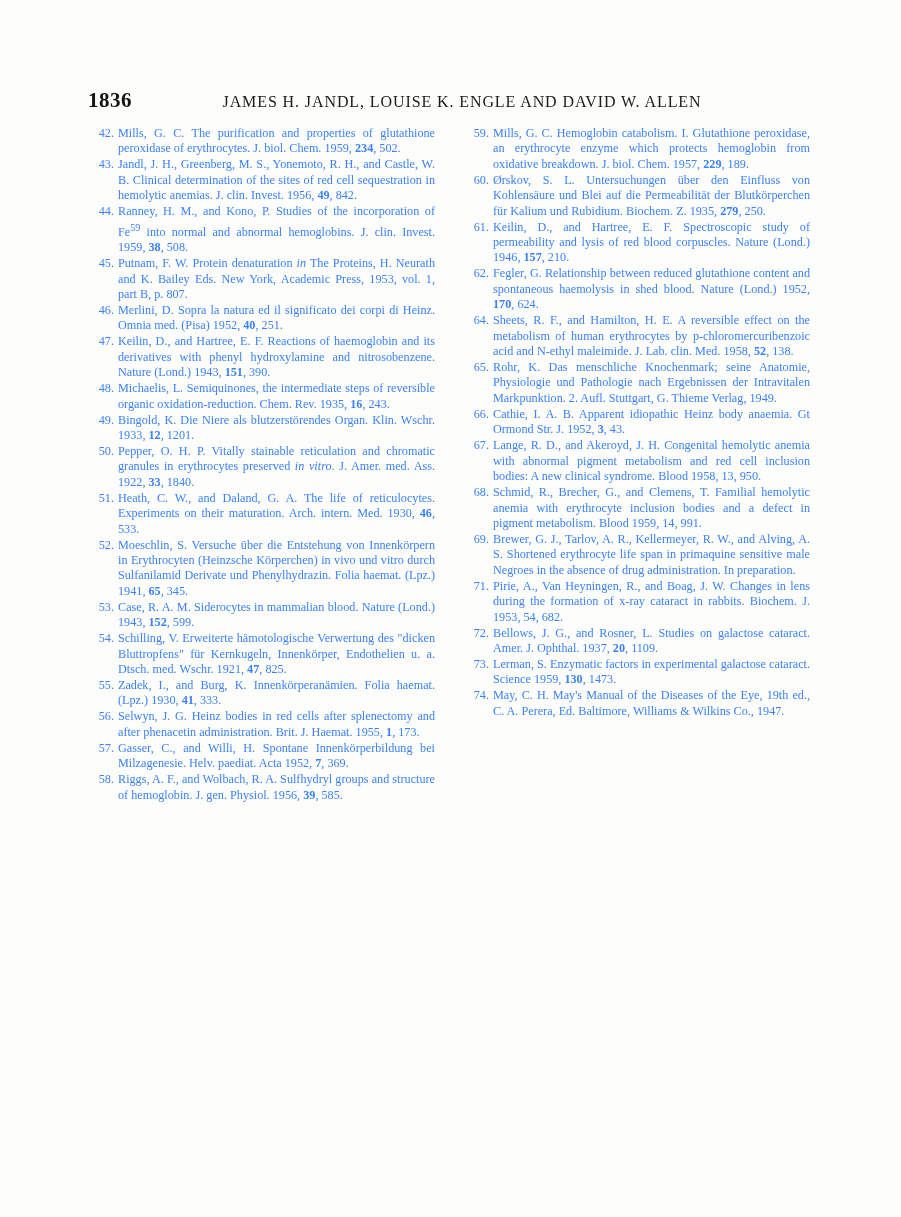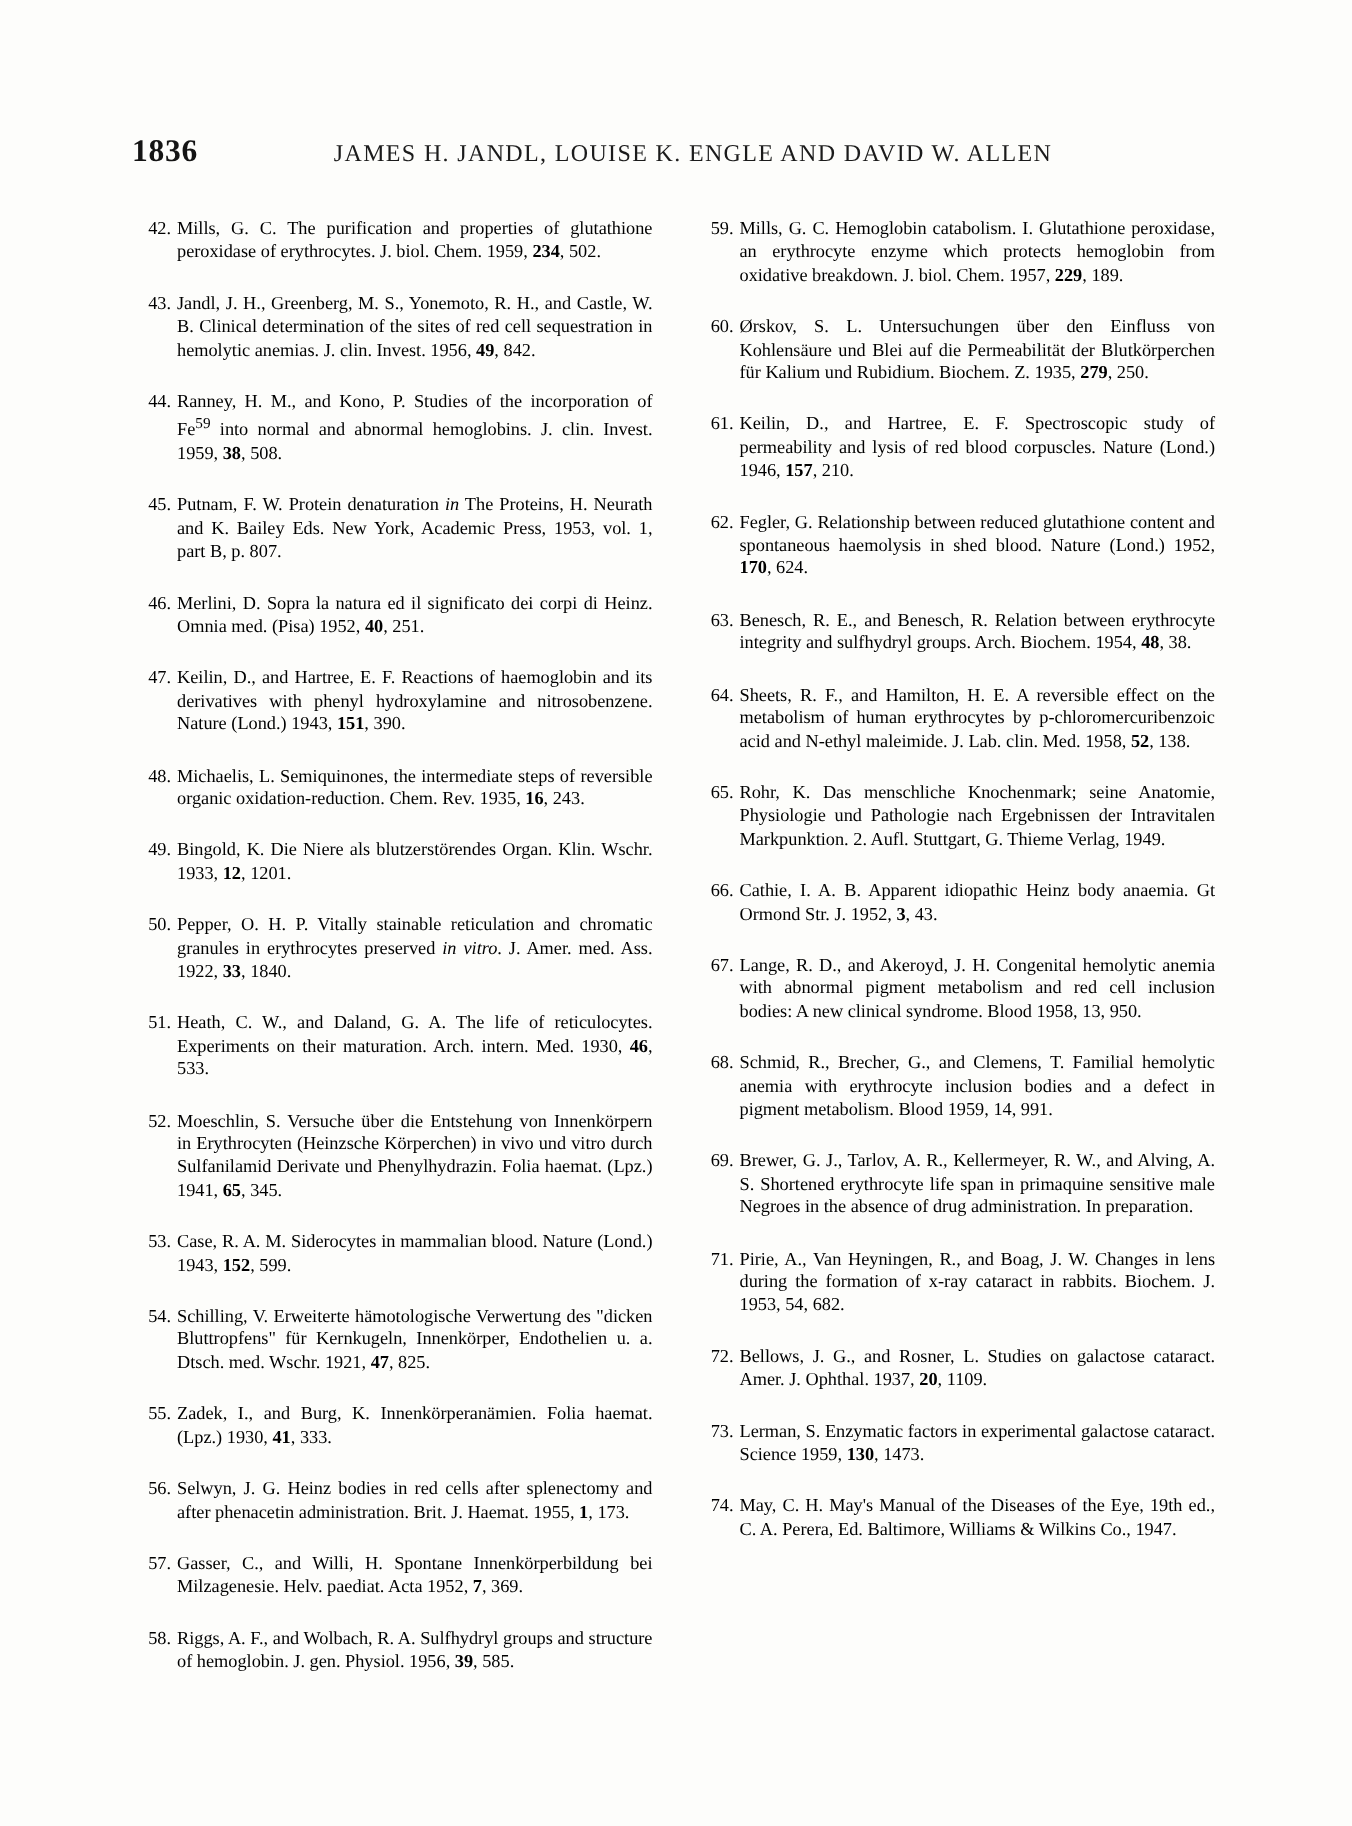--- a/index.html
+++ b/index.html
@@ -55,22 +55,21 @@
   }
   .col {
     width: 341px;
   }
   .ref {
     display: flex;
     font-size: 12.2px;
     line-height: 15.4px;
     margin-bottom: 0.6px;
     text-align: justify;
-    color: #000000;
-    margin-top: 19px;
+    color: #3b82f6;
   }
   .ref .num {
     width: 20px;
     flex: 0 0 20px;
     text-align: right;
     padding-right: 4px;
     font-size: 12.2px;
   }
   .ref .body {
     flex: 1;
@@ -177,24 +176,20 @@
         </div>
         <div class="ref">
           <div class="num">61.</div>
           <div class="body">Keilin, D., and Hartree, E. F.  Spectroscopic study of permeability and lysis of red blood corpuscles.  Nature (Lond.) 1946, <b>157</b>, 210.</div>
         </div>
         <div class="ref">
           <div class="num">62.</div>
           <div class="body">Fegler, G.  Relationship between reduced glutathione content and spontaneous haemolysis in shed blood.  Nature (Lond.) 1952, <b>170</b>, 624.</div>
         </div>
         <div class="ref">
-          <div class="num">63.</div>
-          <div class="body">Benesch, R. E., and Benesch, R.  Relation between erythrocyte integrity and sulfhydryl groups.  Arch. Biochem. 1954, <b>48</b>, 38.</div>
-        </div>
-        <div class="ref">
           <div class="num">64.</div>
           <div class="body">Sheets, R. F., and Hamilton, H. E.  A reversible effect on the metabolism of human erythrocytes by p-chloromercuribenzoic acid and N-ethyl maleimide.  J. Lab. clin. Med. 1958, <b>52</b>, 138.</div>
         </div>
         <div class="ref">
           <div class="num">65.</div>
           <div class="body">Rohr, K.  Das menschliche Knochenmark; seine Anatomie, Physiologie und Pathologie nach Ergebnissen der Intravitalen Markpunktion.  2. Aufl.  Stuttgart, G. Thieme Verlag, 1949.</div>
         </div>
         <div class="ref">
           <div class="num">66.</div>
           <div class="body">Cathie, I. A. B.  Apparent idiopathic Heinz body anaemia.  Gt Ormond Str. J. 1952, <b>3</b>, 43.</div>

